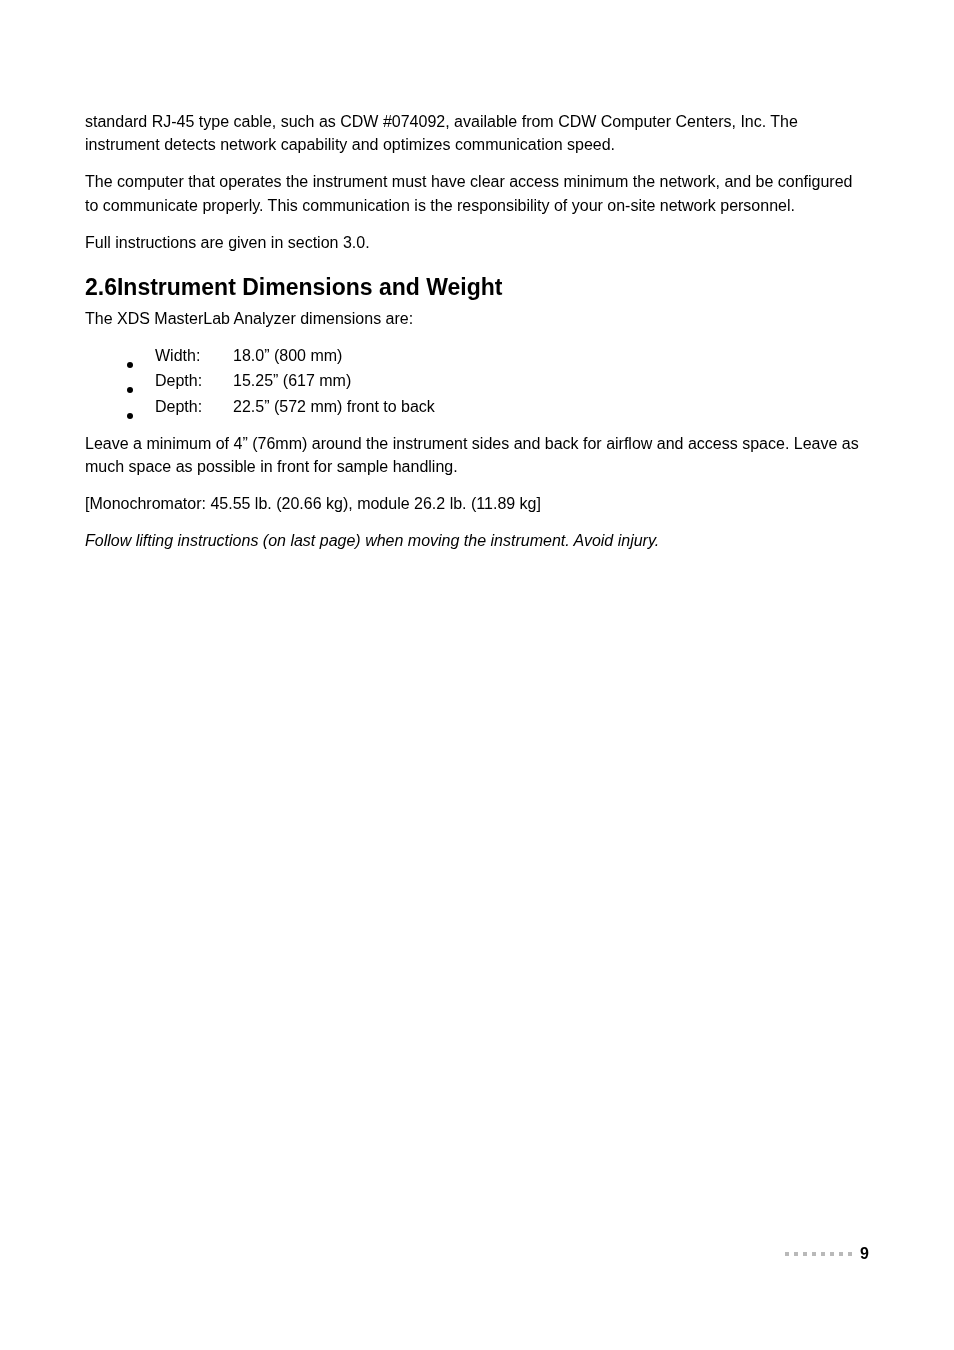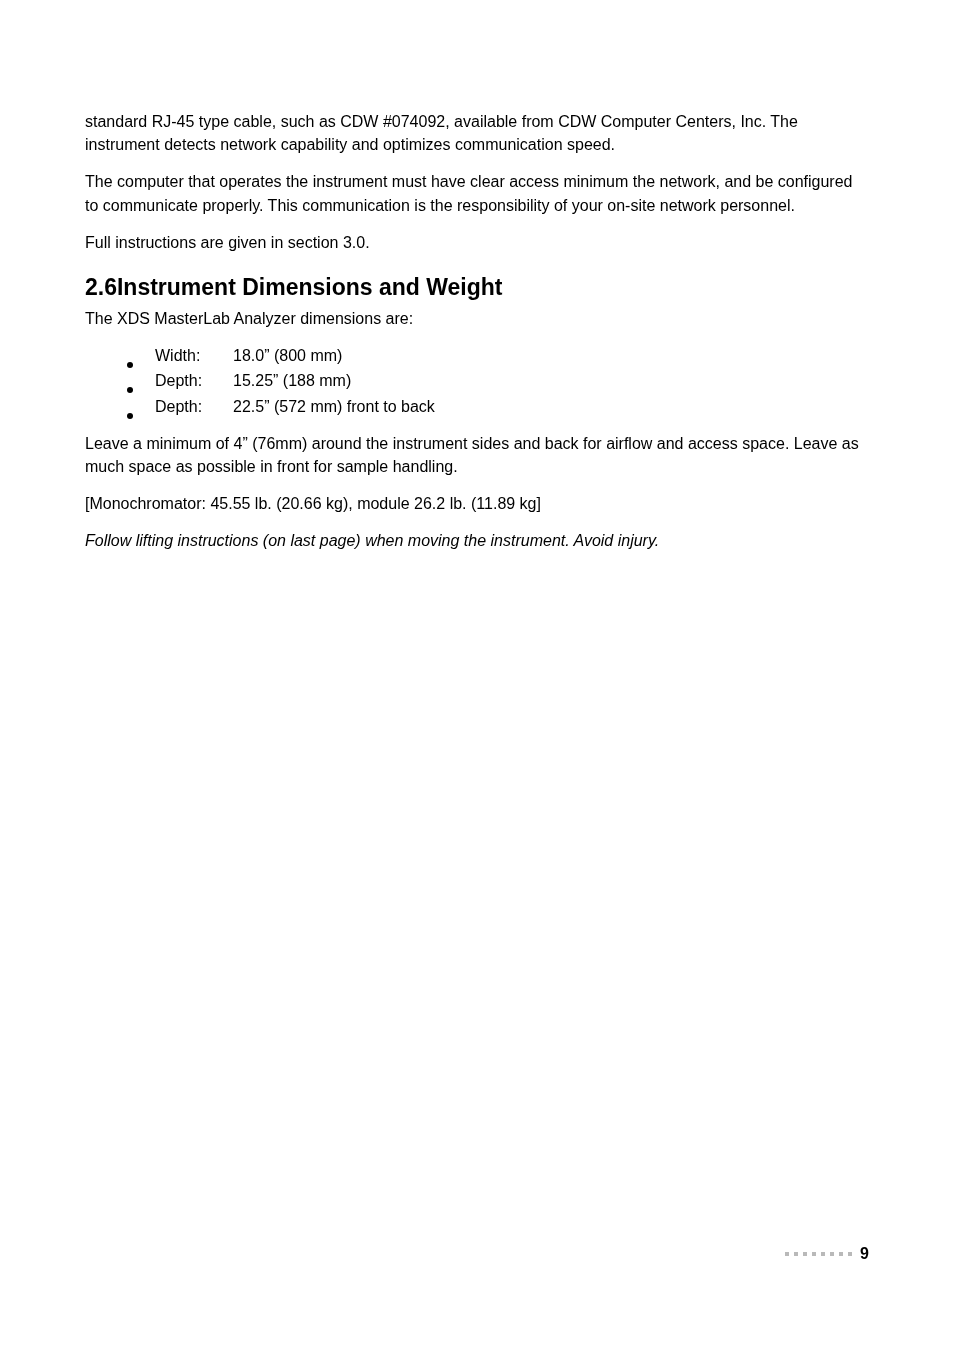--- a/index.html
+++ b/index.html
@@ -101,21 +101,21 @@
 
   <ul class="spec">
     <li>
       <span class="bullet"></span>
       <span class="label">Width:</span>
       <span class="value">18.0” (800 mm)</span>
     </li>
     <li>
       <span class="bullet"></span>
       <span class="label">Depth:</span>
-      <span class="value">15.25” (188 mm)</span>
+      <span class="value">15.25” (617 mm)</span>
     </li>
     <li>
       <span class="bullet"></span>
       <span class="label">Depth:</span>
       <span class="value">22.5” (572 mm) front to back</span>
     </li>
   </ul>
 
   <p class="para">Leave a minimum of 4” (76mm) around the instrument sides and back for airflow and access space. Leave as much space as possible in front for sample handling.</p>
 

